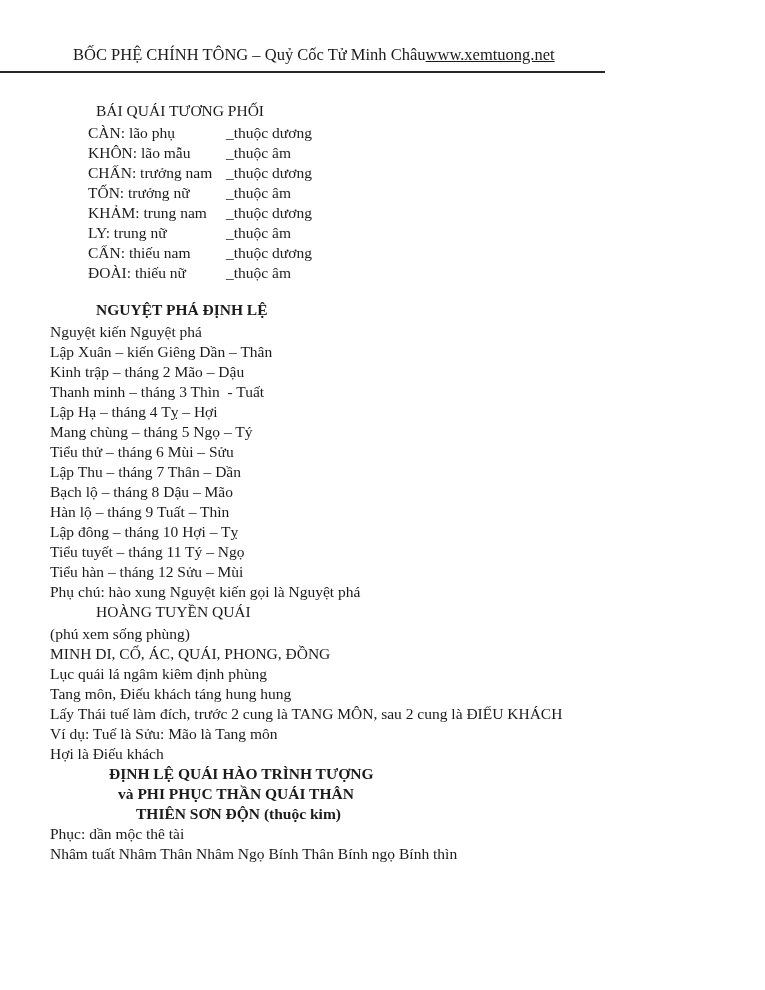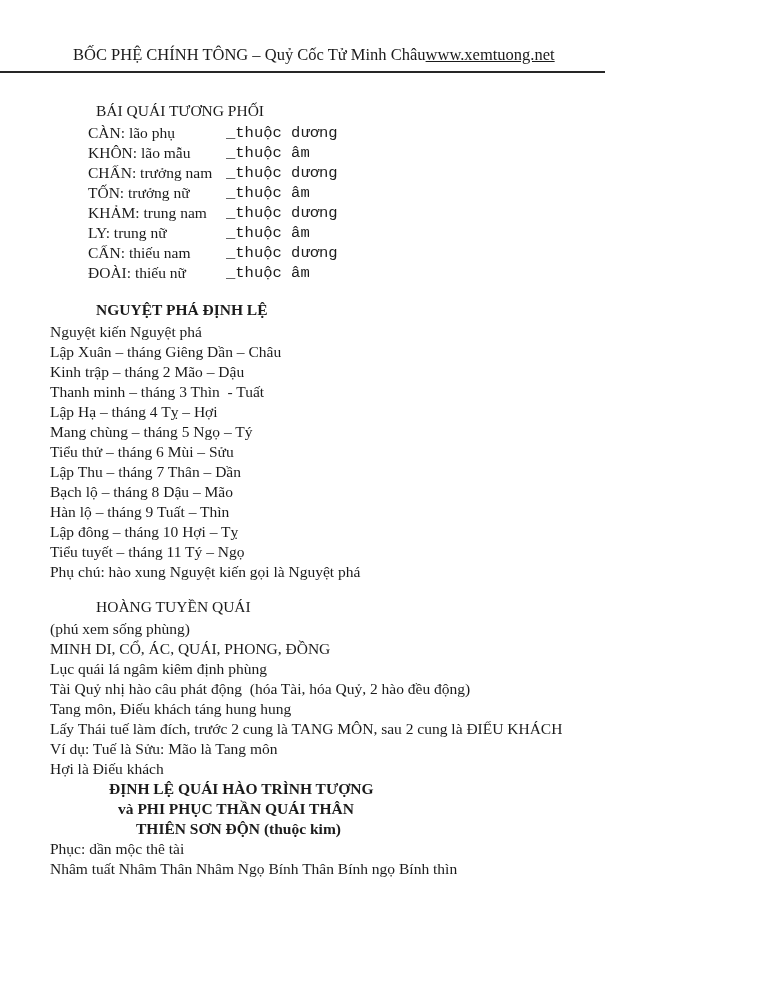--- a/index.html
+++ b/index.html
@@ -42,24 +42,24 @@
     padding-right: 20px;
   }
   .line { white-space: pre; }
   .sec-heading {
     margin-left: 46px;
     margin-bottom: 2px;
     white-space: pre;
   }
   .bold { font-weight: bold; }
   .sec2 { margin-top: 17px; }
-  .sec3 { margin-top: 15px; }
+  .sec3 { }
   .row { display: flex; }
   .row .c1 { width: 138px; flex: none; white-space: pre; margin-left: 38px; }
-  .row .c2 { white-space: pre; font-family: Liberation Mono, monospace; }
+  .row .c2 { white-space: pre; }
   .h4a { margin-left: 59px; font-weight: bold; white-space: pre; }
   .h4b { margin-left: 68px; font-weight: bold; white-space: pre; }
   .h4c { margin-left: 86px; font-weight: bold; white-space: pre; }
   .phuc-line { white-space: pre; }
 </style>
 </head>
 <body>
 
 <div class="page">
 
@@ -103,40 +103,40 @@
       </div>
       <div class="row">
         <span class="c1">ĐOÀI: thiếu nữ</span>
         <span class="c2">_thuộc âm</span>
       </div>
     </div>
 
     <div class="sec2">
       <div class="sec-heading bold">NGUYỆT PHÁ ĐỊNH LỆ</div>
       <div class="line">Nguyệt kiến Nguyệt phá</div>
-      <div class="line">Lập Xuân – tháng Giêng Dần – Châu</div>
+      <div class="line">Lập Xuân – kiến Giêng Dần – Thân</div>
       <div class="line">Kinh trập – tháng 2 Mão – Dậu</div>
       <div class="line">Thanh minh – tháng 3 Thìn  - Tuất</div>
       <div class="line">Lập Hạ – tháng 4 Tỵ – Hợi</div>
       <div class="line">Mang chùng – tháng 5 Ngọ – Tý</div>
       <div class="line">Tiểu thử – tháng 6 Mùi – Sửu</div>
       <div class="line">Lập Thu – tháng 7 Thân – Dần</div>
       <div class="line">Bạch lộ – tháng 8 Dậu – Mão</div>
       <div class="line">Hàn lộ – tháng 9 Tuất – Thìn</div>
       <div class="line">Lập đông – tháng 10 Hợi – Tỵ</div>
       <div class="line">Tiểu tuyết – tháng 11 Tý – Ngọ</div>
+      <div class="line">Tiểu hàn – tháng 12 Sửu – Mùi</div>
       <div class="line">Phụ chú: hào xung Nguyệt kiến gọi là Nguyệt phá</div>
     </div>
 
     <div class="sec3">
       <div class="sec-heading">HOÀNG TUYỀN QUÁI</div>
       <div class="line">(phú xem sống phùng)</div>
       <div class="line">MINH DI, CỔ, ÁC, QUÁI, PHONG, ĐỒNG</div>
       <div class="line">Lục quái lá ngâm kiêm định phùng</div>
-      <div class="line">Tài Quỷ nhị hào câu phát động  (hóa Tài, hóa Quỷ, 2 hào đều động)</div>
       <div class="line">Tang môn, Điếu khách táng hung hung</div>
       <div class="line">Lấy Thái tuế làm đích, trước 2 cung là TANG MÔN, sau 2 cung là ĐIẾU KHÁCH</div>
       <div class="line">Ví dụ: Tuế là Sửu: Mão là Tang môn</div>
       <div class="line">Hợi là Điếu khách</div>
     </div>
 
     <div class="sec4">
       <div class="h4a">ĐỊNH LỆ QUÁI HÀO TRÌNH TƯỢNG</div>
       <div class="h4b">và PHI PHỤC THẦN QUÁI THÂN</div>
       <div class="h4c">THIÊN SƠN ĐỘN (thuộc kim)</div>

